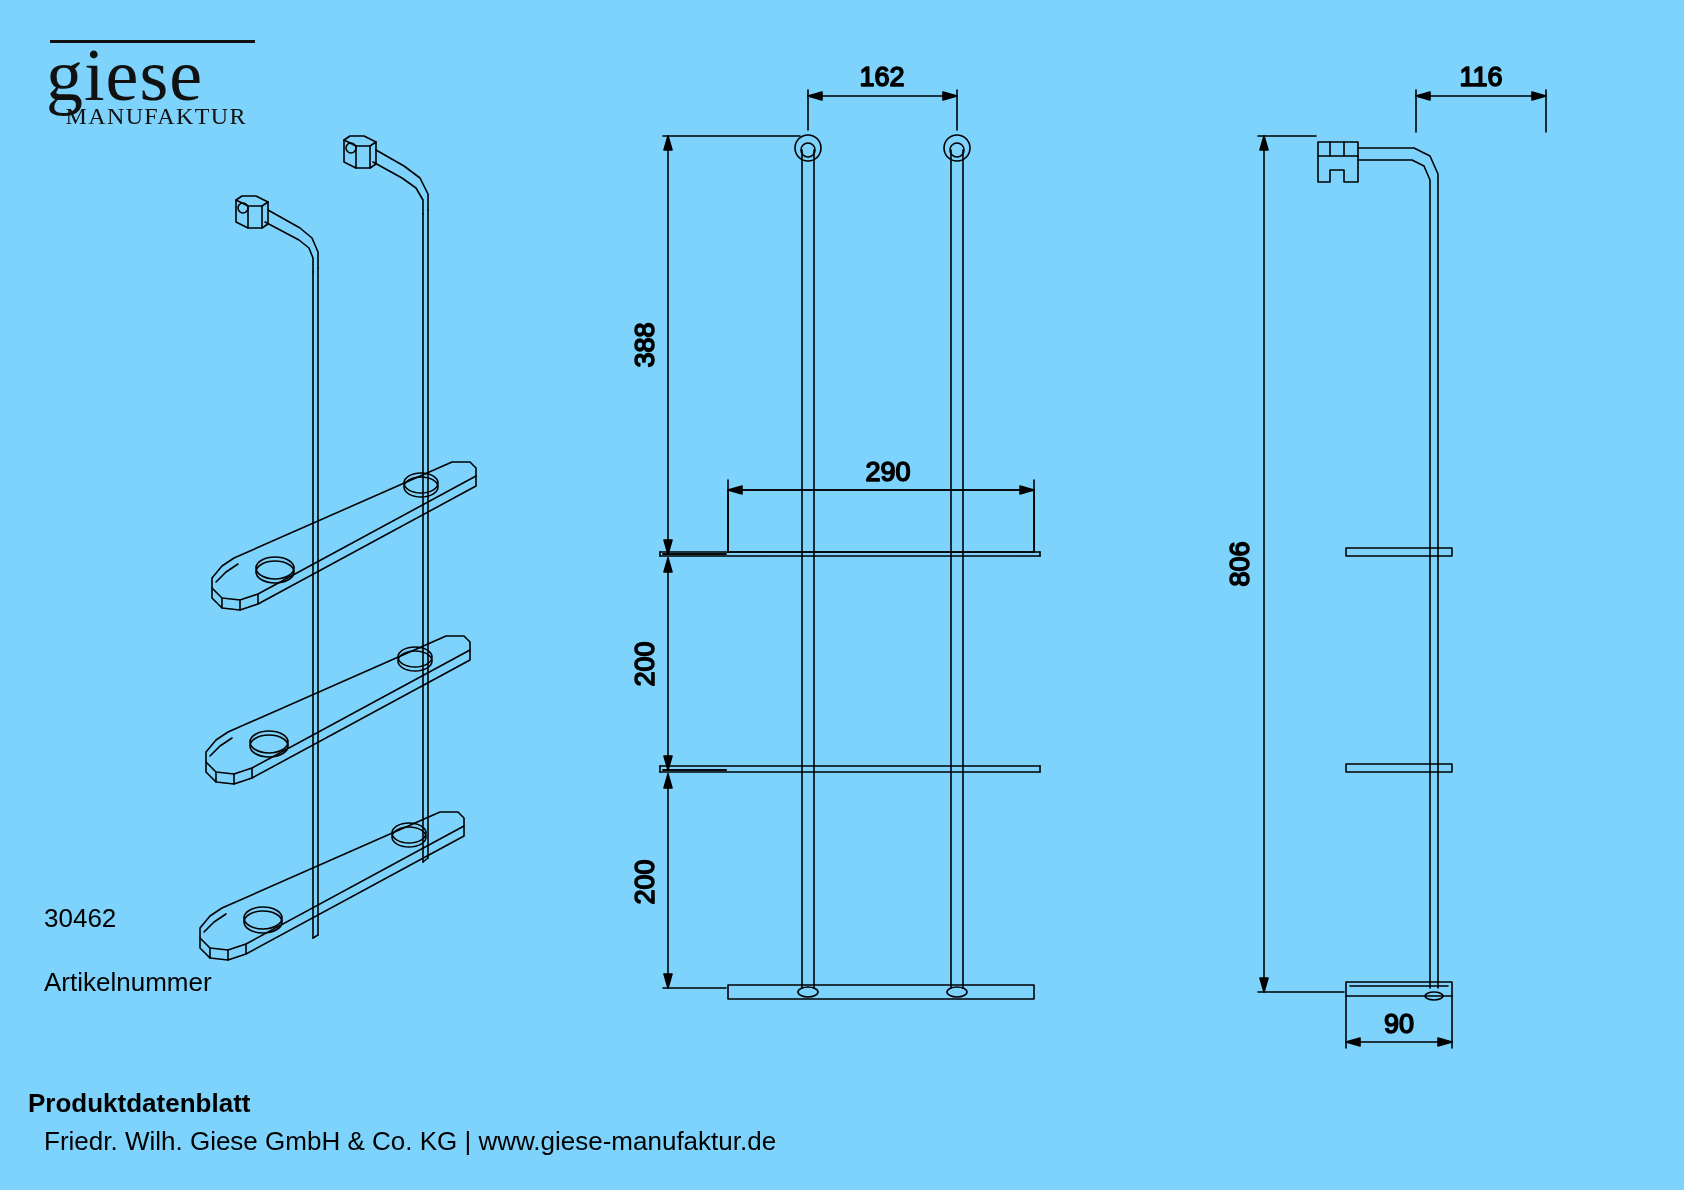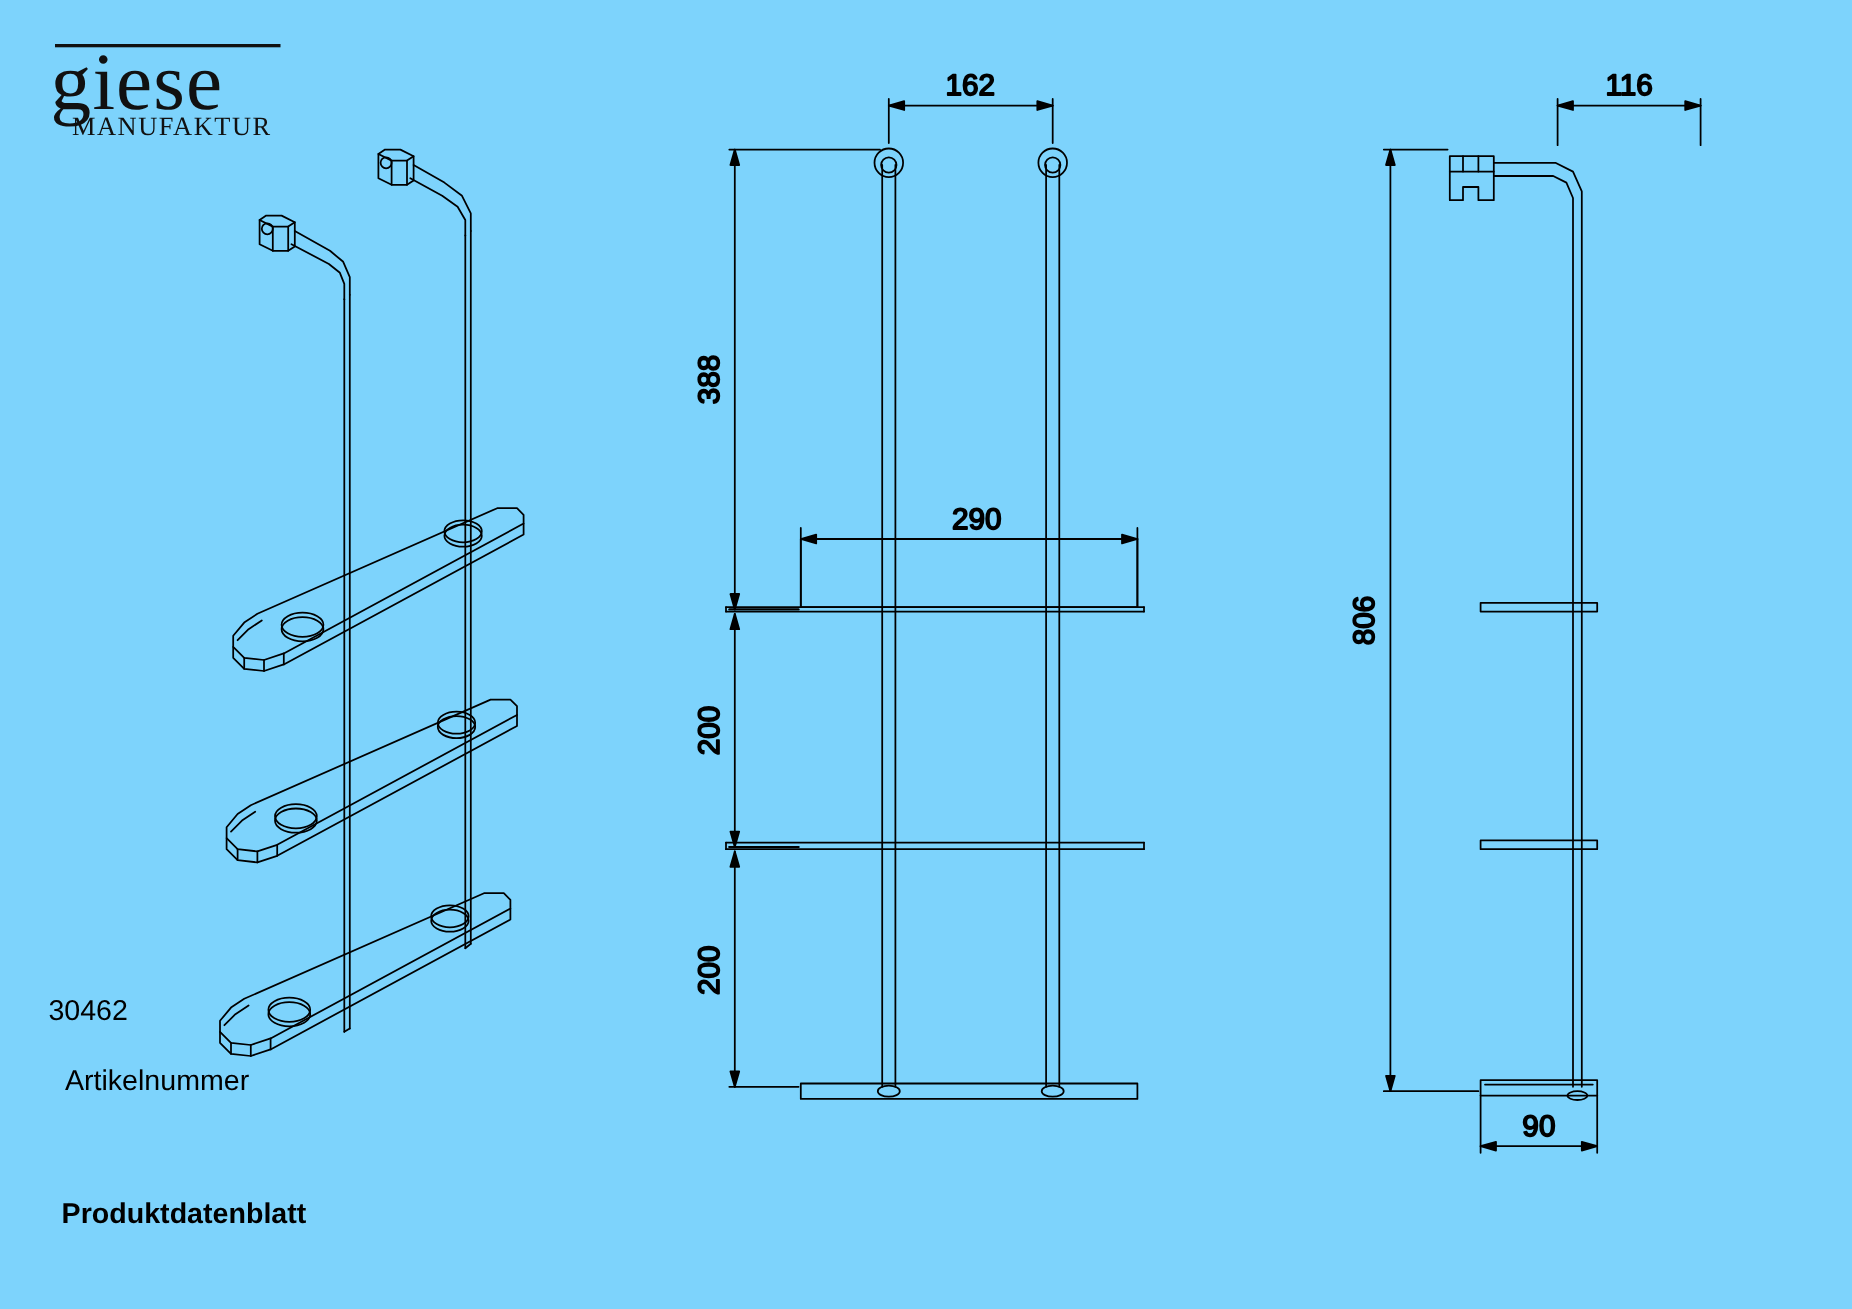--- a/index.html
+++ b/index.html
@@ -55,26 +55,26 @@
     font-family: "Liberation Sans", sans-serif;
     color: #000;
     white-space: nowrap;
   }
   #article-number {
     left: 44px;
     top: 903px;
     font-size: 26px;
   }
   #article-label {
-    left: 59px;
+    left: 44px;
     top: 967px;
     font-size: 26px;
   }
   #footer-title {
-    left: 56px;
+    left: 28px;
     top: 1088px;
     font-size: 26px;
     font-weight: bold;
   }
   #footer-company {
     left: 44px;
     top: 1126px;
     font-size: 26px;
   }
   
@@ -319,14 +319,15 @@
         </g>
       </g>
 
     </g>
   </svg>
 
   <div class="txt" id="article-number">30462</div>
   <div class="txt" id="article-label">Artikelnummer</div>
 
   <div class="txt" id="footer-title">Produktdatenblatt</div>
+  <div class="txt" id="footer-company">Friedr. Wilh. Giese GmbH &amp; Co. KG | www.giese-manufaktur.de</div>
 
 </div>
 
 </body></html>

